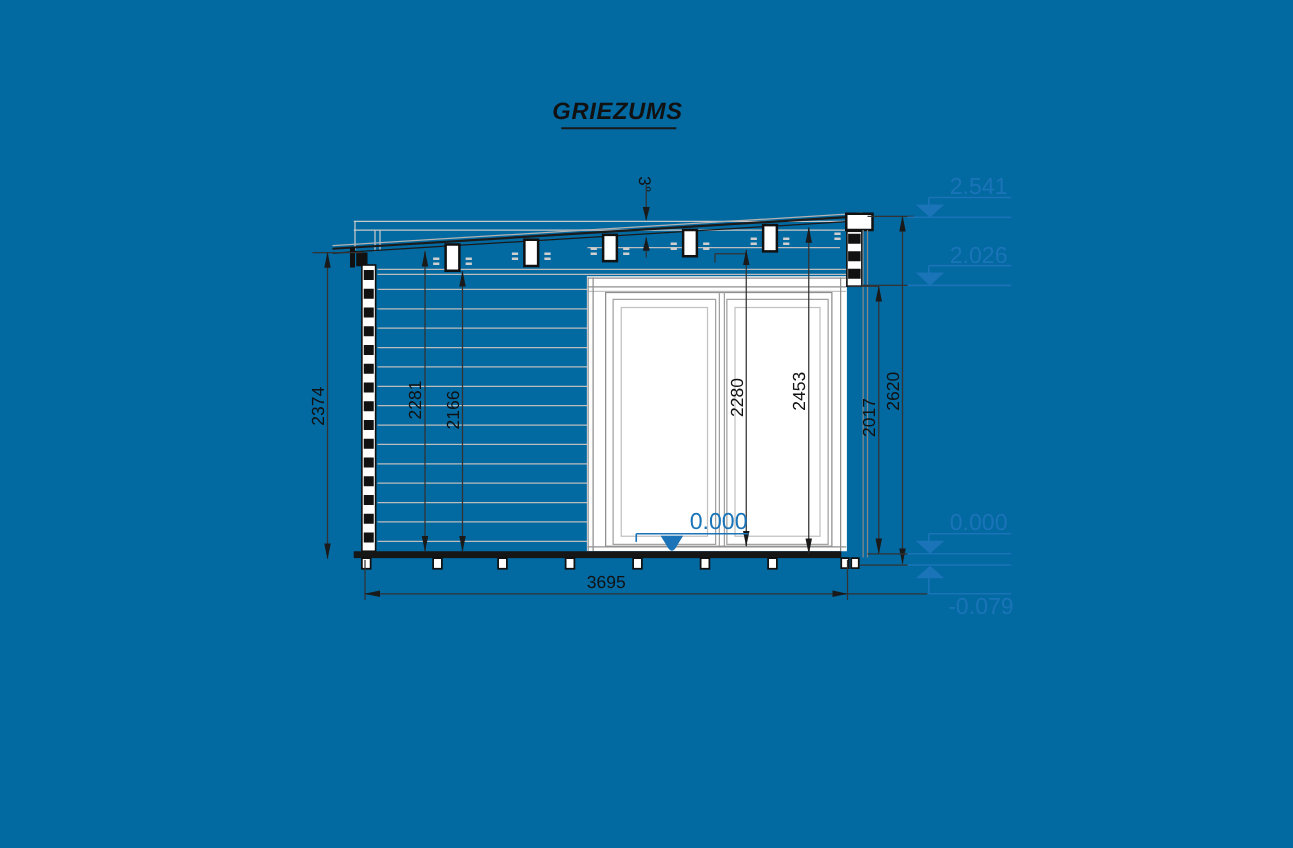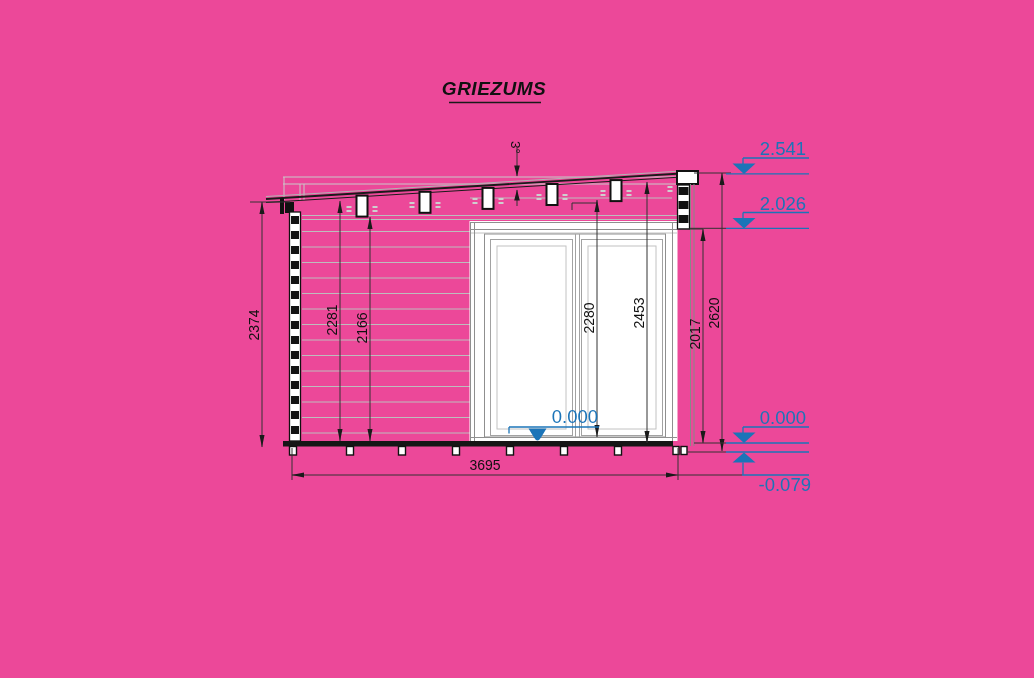--- a/index.html
+++ b/index.html
@@ -1,16 +1,16 @@
 <!DOCTYPE html>
 <html><head>
 <meta charset="utf-8">
 <style>
   html,body{margin:0;padding:0;background:#fff;}
-  .page{position:relative;width:1034px;height:678px;background:#ec4899;overflow:hidden;
+  .page{position:relative;width:1034px;height:678px;background:#0369a1;overflow:hidden;
         font-family:"Liberation Sans", sans-serif;}
   svg{position:absolute;left:0;top:0;}
   .title-txt{font:italic bold 19px "Liberation Sans", sans-serif;letter-spacing:.5px;fill:#111;}
   .dimtxt{font:14px "Liberation Sans", sans-serif;fill:#111;}
   .angletxt{font:13.5px "Liberation Sans", sans-serif;fill:#111;}
   .bluetxt{font:18.5px "Liberation Sans", sans-serif;fill:#1b74b8;}
   .k{stroke:#1a1a1a;}
   .thin{stroke:#333;stroke-width:1;fill:none;}
   .grayln{stroke:#c9c9c9;stroke-width:1;fill:none;}
   .board{stroke:#bdbdbd;stroke-width:1;fill:none;}

